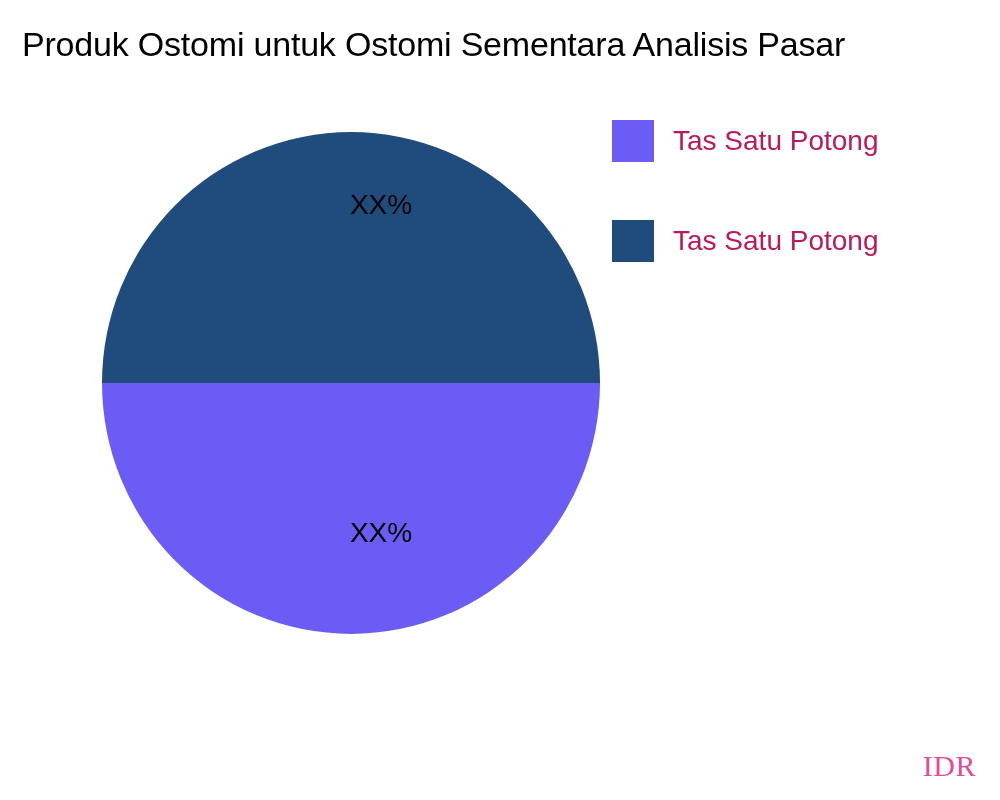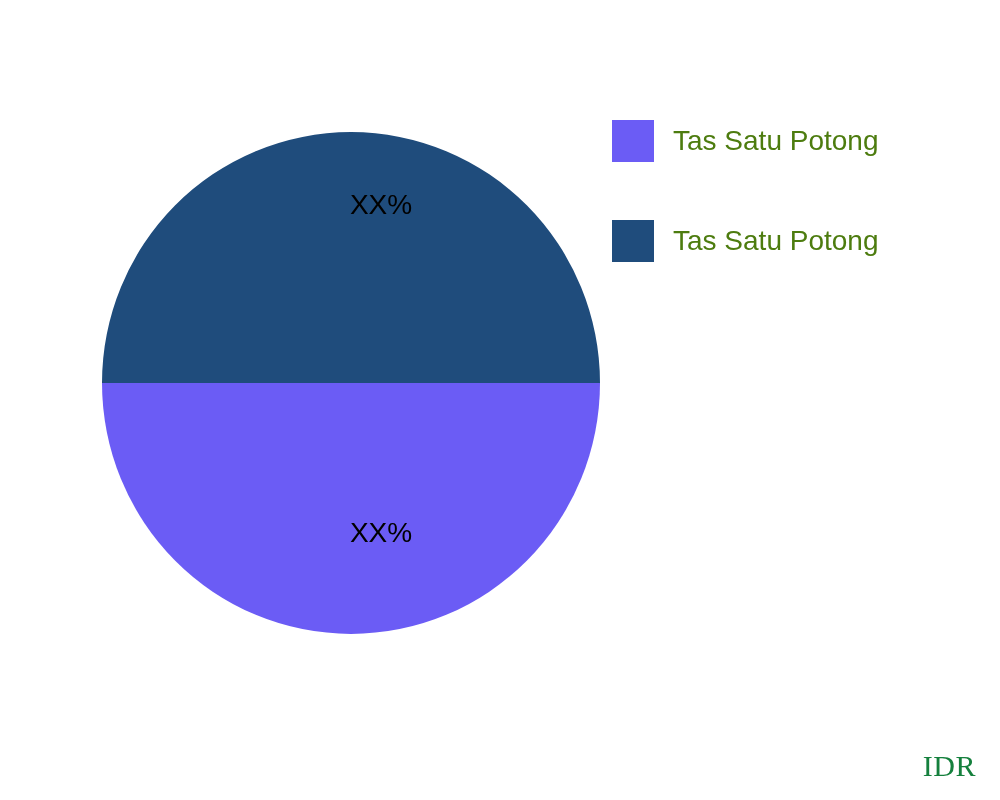--- a/index.html
+++ b/index.html
@@ -70,21 +70,21 @@
   .legend-swatch {
     width: 42px;
     height: 42px;
     flex: 0 0 42px;
   }
   .legend-label {
     margin-left: 19px;
     font-family: "Liberation Sans", sans-serif;
     font-size: 28px;
     font-weight: 400;
-    color: #4d7c0f;
+    color: #be185d;
     white-space: nowrap;
     line-height: 42px;
   }
 
   
   #currency-note {
     position: absolute;
     right: 24px;
     bottom: 17px;
     font-family: "Liberation Serif", serif;
@@ -92,20 +92,21 @@
     font-weight: 400;
     color: #1F4C7C;
     letter-spacing: 0.5px;
   }
 </style>
 </head>
 <body>
 
 <div id="canvas" style="background: rgb(255, 255, 255);">
 
+  <div id="chart-title">Produk Ostomi untuk Ostomi Sementara Analisis Pasar</div>
 
   <div id="pie-wrap">
     <svg id="pie-svg" viewBox="0 0 498 502">
 
       <path id="slice-top" d="M 249 251 L 0 251 A 249 251 0 0 1 498 251 Z" fill="#1F4C7C"></path>
 
       <path id="slice-bottom" d="M 249 251 L 498 251 A 249 251 0 0 1 0 251 Z" fill="#6B5CF5"></path>
 
       <text id="label-top" class="slice-label" x="279" y="75">XX%</text>
       <text id="label-bottom" class="slice-label" x="279" y="403">XX%</text>
@@ -116,15 +117,15 @@
     <div class="legend-row">
       <span class="legend-swatch" id="legend-swatch-0" style="background: rgb(107, 92, 245);"></span>
       <span class="legend-label">Tas Satu Potong</span>
     </div>
     <div class="legend-row">
       <span class="legend-swatch" id="legend-swatch-1" style="background: rgb(31, 76, 124);"></span>
       <span class="legend-label">Tas Satu Potong</span>
     </div>
   </div>
 
-  <div id="currency-note" style="color: #15803d;">IDR</div>
+  <div id="currency-note" style="color: #ec4899;">IDR</div>
 
 </div>
 
 </body></html>

